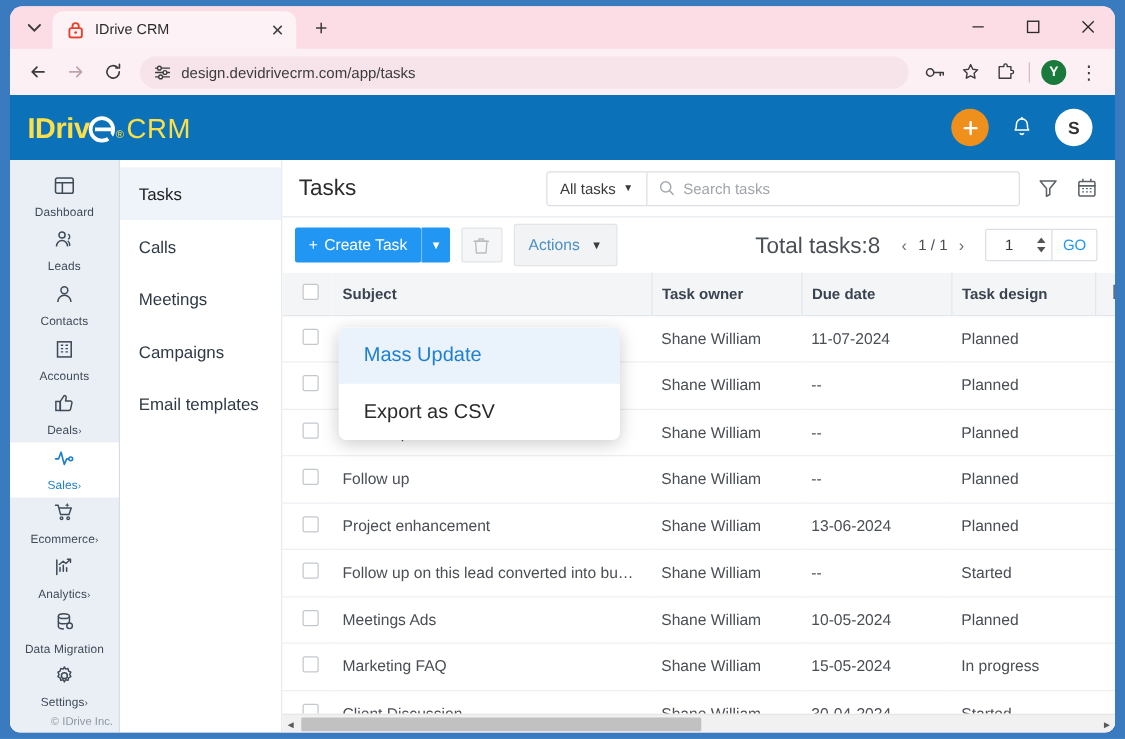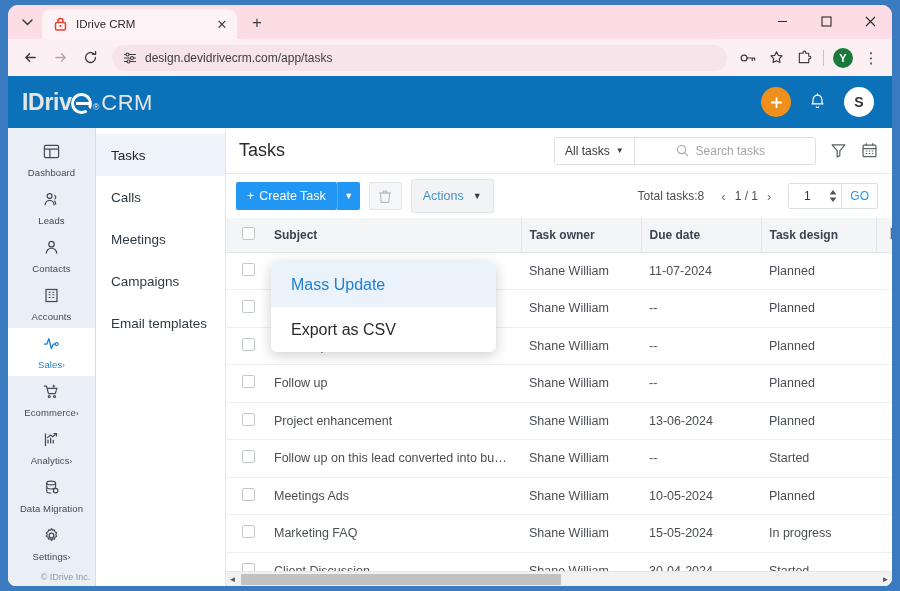--- a/index.html
+++ b/index.html
@@ -112,21 +112,21 @@
     position: relative; overflow: hidden;
   }
 
   
   .app-header {
     height: 52px; background: #0b71b9;
     display: flex; align-items: center;
     padding: 0 18px 0 14px;
     flex: 0 0 52px;
   }
-  .logo { display: flex; align-items: baseline; color: #e5e5e5; }
+  .logo { display: flex; align-items: baseline; color: #fde047; }
   .logo-i { font-size: 23px; font-weight: bold; letter-spacing: -0.3px; }
   .logo-e {
     display: inline-block; width: 21px; height: 21px;
     border: 3px solid #fff; border-radius: 50%;
     position: relative; margin: 0 0px 0 -1px;
     transform: translateY(4px);
   }
   .logo-e::after {
     content: ""; position: absolute;
     left: 2px; top: 6px; width: 13px; height: 3px; background: #fff;
@@ -197,21 +197,21 @@
   .main-head {
     height: 46px; display: flex; align-items: center;
     padding: 0 14px 0 10px; flex: 0 0 46px;
     border-bottom: 1px solid #e7ebf0;
   }
   .page-title { font-size: 18px; color: #2b2b2b; margin-left: 3px; }
   .head-right { margin-left: auto; display: flex; align-items: center; gap: 14px; }
   .searchgroup {
     display: flex; align-items: center;
     border: 1px solid #dcdfe3; border-radius: 3px;
-    height: 28px; width: 262px; background: #fff; gap: 32px;
+    height: 28px; width: 379px; background: #fff;
   }
   .filter-select {
     display: flex; align-items: center; gap: 6px;
     padding: 0 10px; height: 100%;
     font-size: 12px; color: #3a3a3a;
     border-right: 1px solid #dcdfe3;
   }
   .searchbox {
     flex: 1; display: flex; align-items: center;
     gap: 7px; padding: 0 9px; min-width: 0;
@@ -244,21 +244,21 @@
     color: #b9bdc2;
   }
   .btn-actions {
     height: 28px; border: 1px solid #e2e4e7; background: #f2f3f5;
     border-radius: 2px; padding: 16px 11px;
     display: flex; align-items: center; gap: 9px;
     font-size: 12.5px; color: #4a90c2;
   }
   .btn-actions .caret { color: #3b3b3b; font-size: 9px; }
   .bar-right { margin-left: auto; display: flex; align-items: center; gap: 17px; }
-  .total-tasks { font-size: 12px; color: #4a4f55; }
+  .total-tasks { font-size: 18px; color: #4a4f55; }
   .pager { display: flex; align-items: center; gap: 9px; font-size: 12px; color: #4a4f55; }
   .pager-arrow { color: #6b7077; font-size: 13px; }
   .pagebox {
     display: flex; align-items: center;
     border: 1px solid #dcdfe3; border-radius: 2px; height: 26px;
   }
   .pagenum {
     width: 36px; text-align: center; font-size: 12px; color: #33383d;
   }
   .stepper {
@@ -477,20 +477,29 @@
           <span class="nav-label">Contacts</span>
         </div>
         <div class="nav-item">
           <span>
             <svg width="17" height="17" viewBox="0 0 18 18">
                 <rect x="3.2" y="2.6" width="11.6" height="12.8" fill="none" stroke="currentColor" stroke-width="1.3"></rect>
                 <path d="M6 5.5h2M10 5.5h2M6 8.3h2M10 8.3h2M6 11.1h2M10 11.1h2" stroke="currentColor" stroke-width="1.1"></path>
               </svg>
           </span>
           <span class="nav-label">Accounts</span>
+        </div>
+        <div class="nav-item">
+          <span>
+            <svg width="17" height="17" viewBox="0 0 18 18">
+                <path d="M5.6 15.2V7.6l3.3-5.1c1 0 1.7.8 1.6 1.8L10 7.2h4.1c.9 0 1.5.8 1.3 1.6l-1.1 5c-.1.8-.8 1.4-1.6 1.4z" fill="none" stroke="currentColor" stroke-width="1.25" stroke-linejoin="round"></path>
+                <rect x="1.8" y="7.6" width="3.6" height="7.6" fill="none" stroke="currentColor" stroke-width="1.25"></rect>
+              </svg>
+          </span>
+          <span class="nav-label"><span>Deals</span><span class="nav-caret">›</span></span>
         </div>
         <div class="nav-item active">
           <span>
             <svg width="17" height="17" viewBox="0 0 18 18">
                 <path d="M1.5 9.6h2.6L6.2 4l2.7 10.3L11 9.6h1.6" fill="none" stroke="currentColor" stroke-width="1.4" stroke-linecap="round" stroke-linejoin="round"></path>
                 <circle cx="14.4" cy="9.6" r="1.6" fill="none" stroke="currentColor" stroke-width="1.3"></circle>
               </svg>
           </span>
           <span class="nav-label"><span>Sales</span><span class="nav-caret">›</span></span>
         </div>

